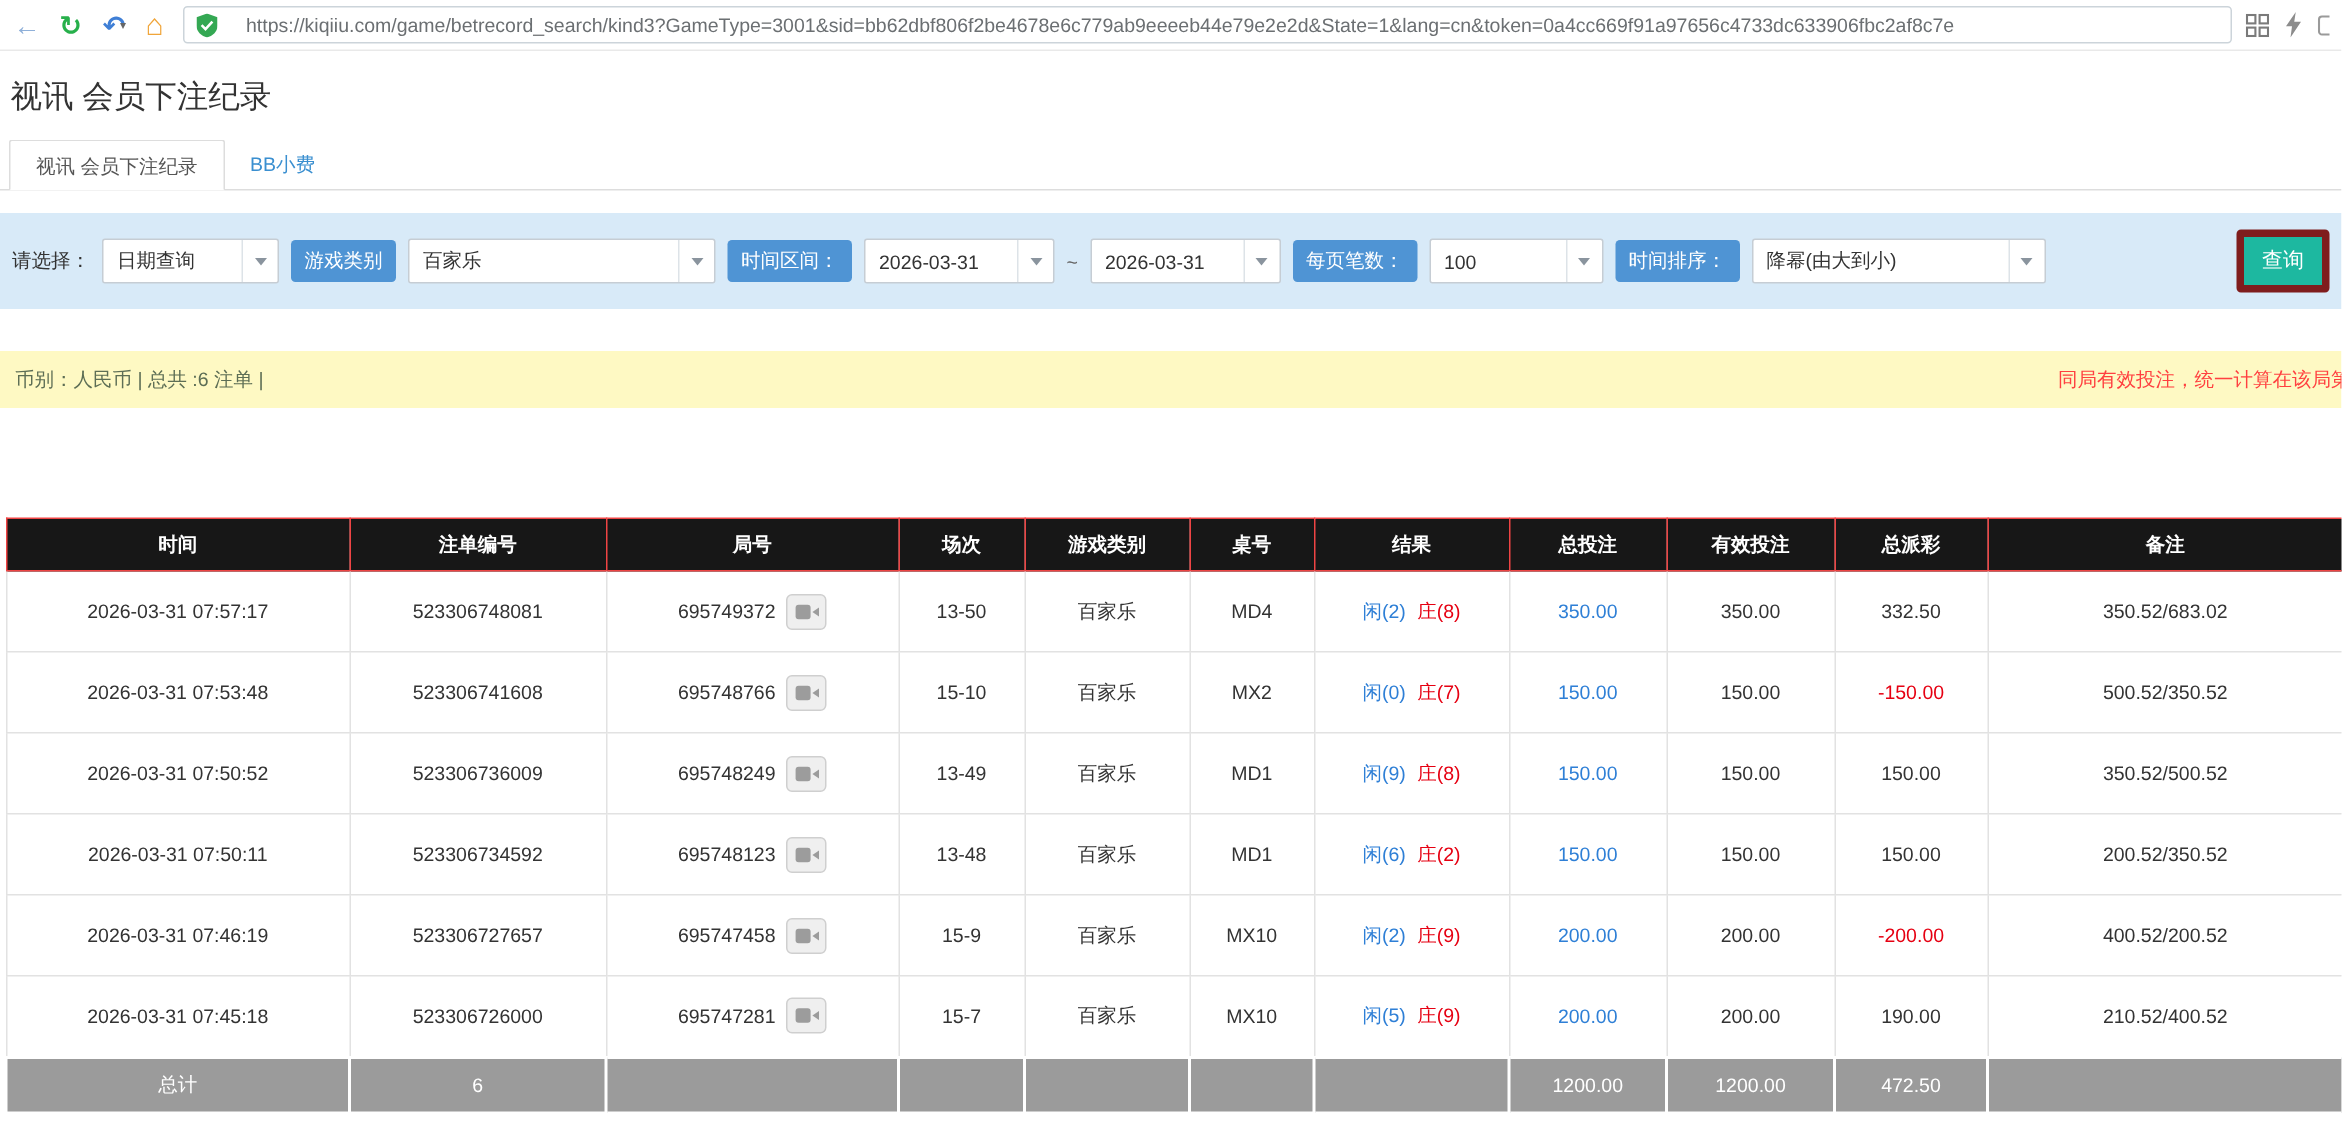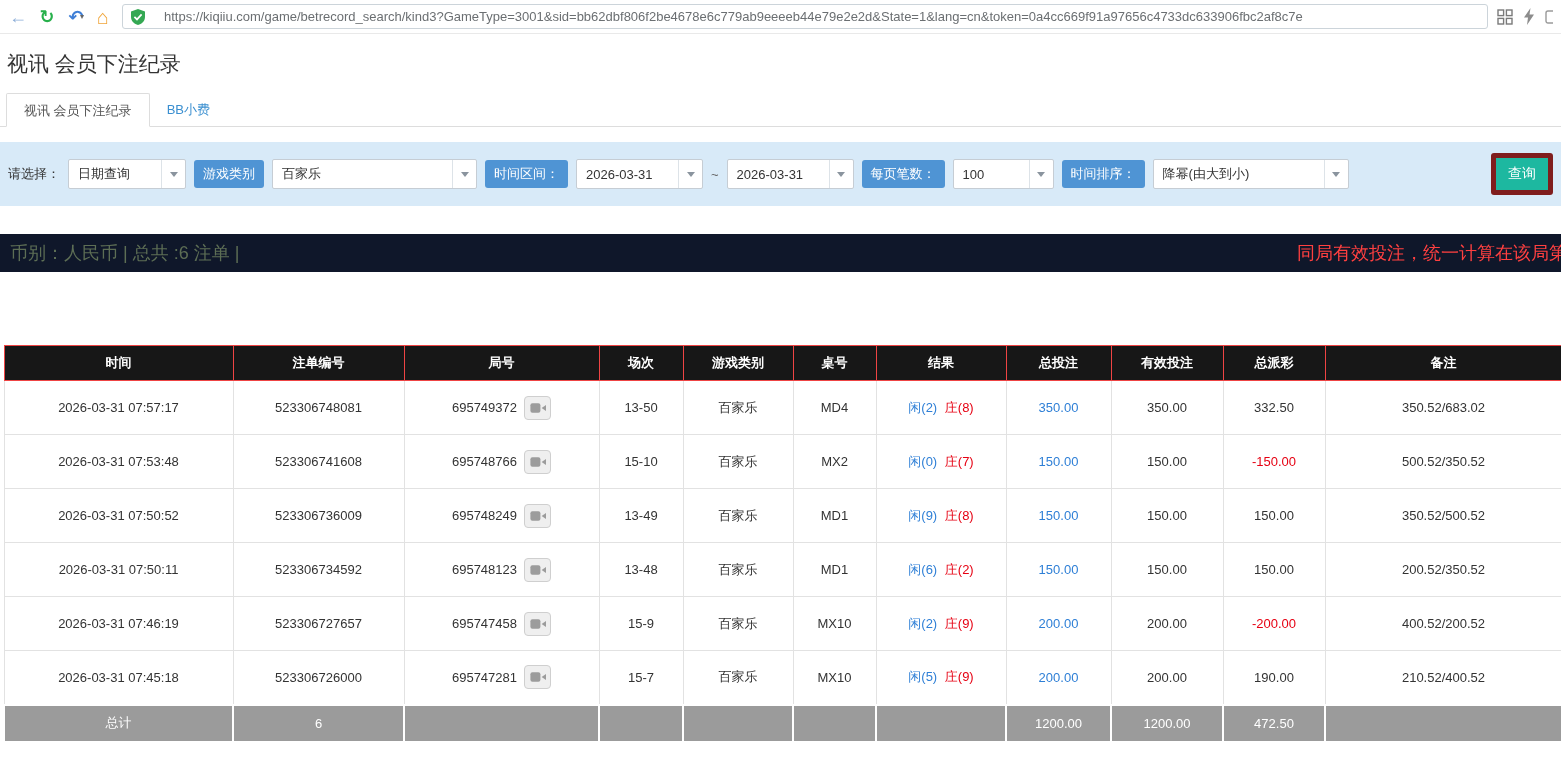--- a/index.html
+++ b/index.html
@@ -38,29 +38,29 @@
   .badge { background: #4f94d4; color: #fff; font-size: 13px; height: 28px; line-height: 28px;
     padding: 0 9px; border-radius: 3px; white-space: nowrap; }
   .sel { background: #fff; border: 1px solid #c6cdd4; border-radius: 2px; height: 30px;
     display: flex; align-items: center; font-size: 13px; color: #333; cursor: pointer; }
   .sel-text { padding: 0 9px; flex: 1; white-space: nowrap; overflow: hidden; }
   .sel-arrow { width: 24px; align-self: stretch; border-left: 1px solid #dde3e8;
     display: flex; align-items: center; justify-content: center; }
   .caret { width: 0; height: 0; border-left: 4px solid transparent; border-right: 4px solid transparent;
     border-top: 5px solid #8a949e; }
   .w-query { width: 118px; } .w-game { width: 205px; } .w-date { width: 127px; }
-  .w-size { width: 101px; } .w-sort { width: 196px; }
+  .w-size { width: 116px; } .w-sort { width: 196px; }
   .tilde { font-size: 13px; color: #666; }
   .search-btn { margin-left: auto; background: #1db8a0; color: #fff; border: 5px solid #7f1d1d;
     border-radius: 3px; font-size: 14px; padding: 7px 12px; cursor: pointer; white-space: nowrap;
     font-family: inherit; }
 
   
-  .summary-bar { margin-top: 28px; background: #0f172a; height: 38px; display: flex;
-    align-items: center; justify-content: space-between; padding-left: 10px; font-size: 18px; }
+  .summary-bar { margin-top: 28px; background: #fef9c3; height: 38px; display: flex;
+    align-items: center; justify-content: space-between; padding-left: 10px; font-size: 13px; }
   .summary-left { color: #5d6e55; white-space: nowrap; }
   .summary-right { color: #ff4040; white-space: nowrap; margin-right: -6px; }
 
   
   table { width: 1558px; margin: 73px 0 0 3px; border-collapse: collapse; table-layout: fixed;
     font-size: 13px; }
   thead th { background: #171717; color: #fff; font-weight: bold; height: 35px;
     border: 1px solid #ef4444; text-align: center; }
   tbody td { border: 1px solid #e2e2e2; height: 54px; text-align: center; color: #333;
     background: #fff; overflow: hidden; white-space: nowrap; }

